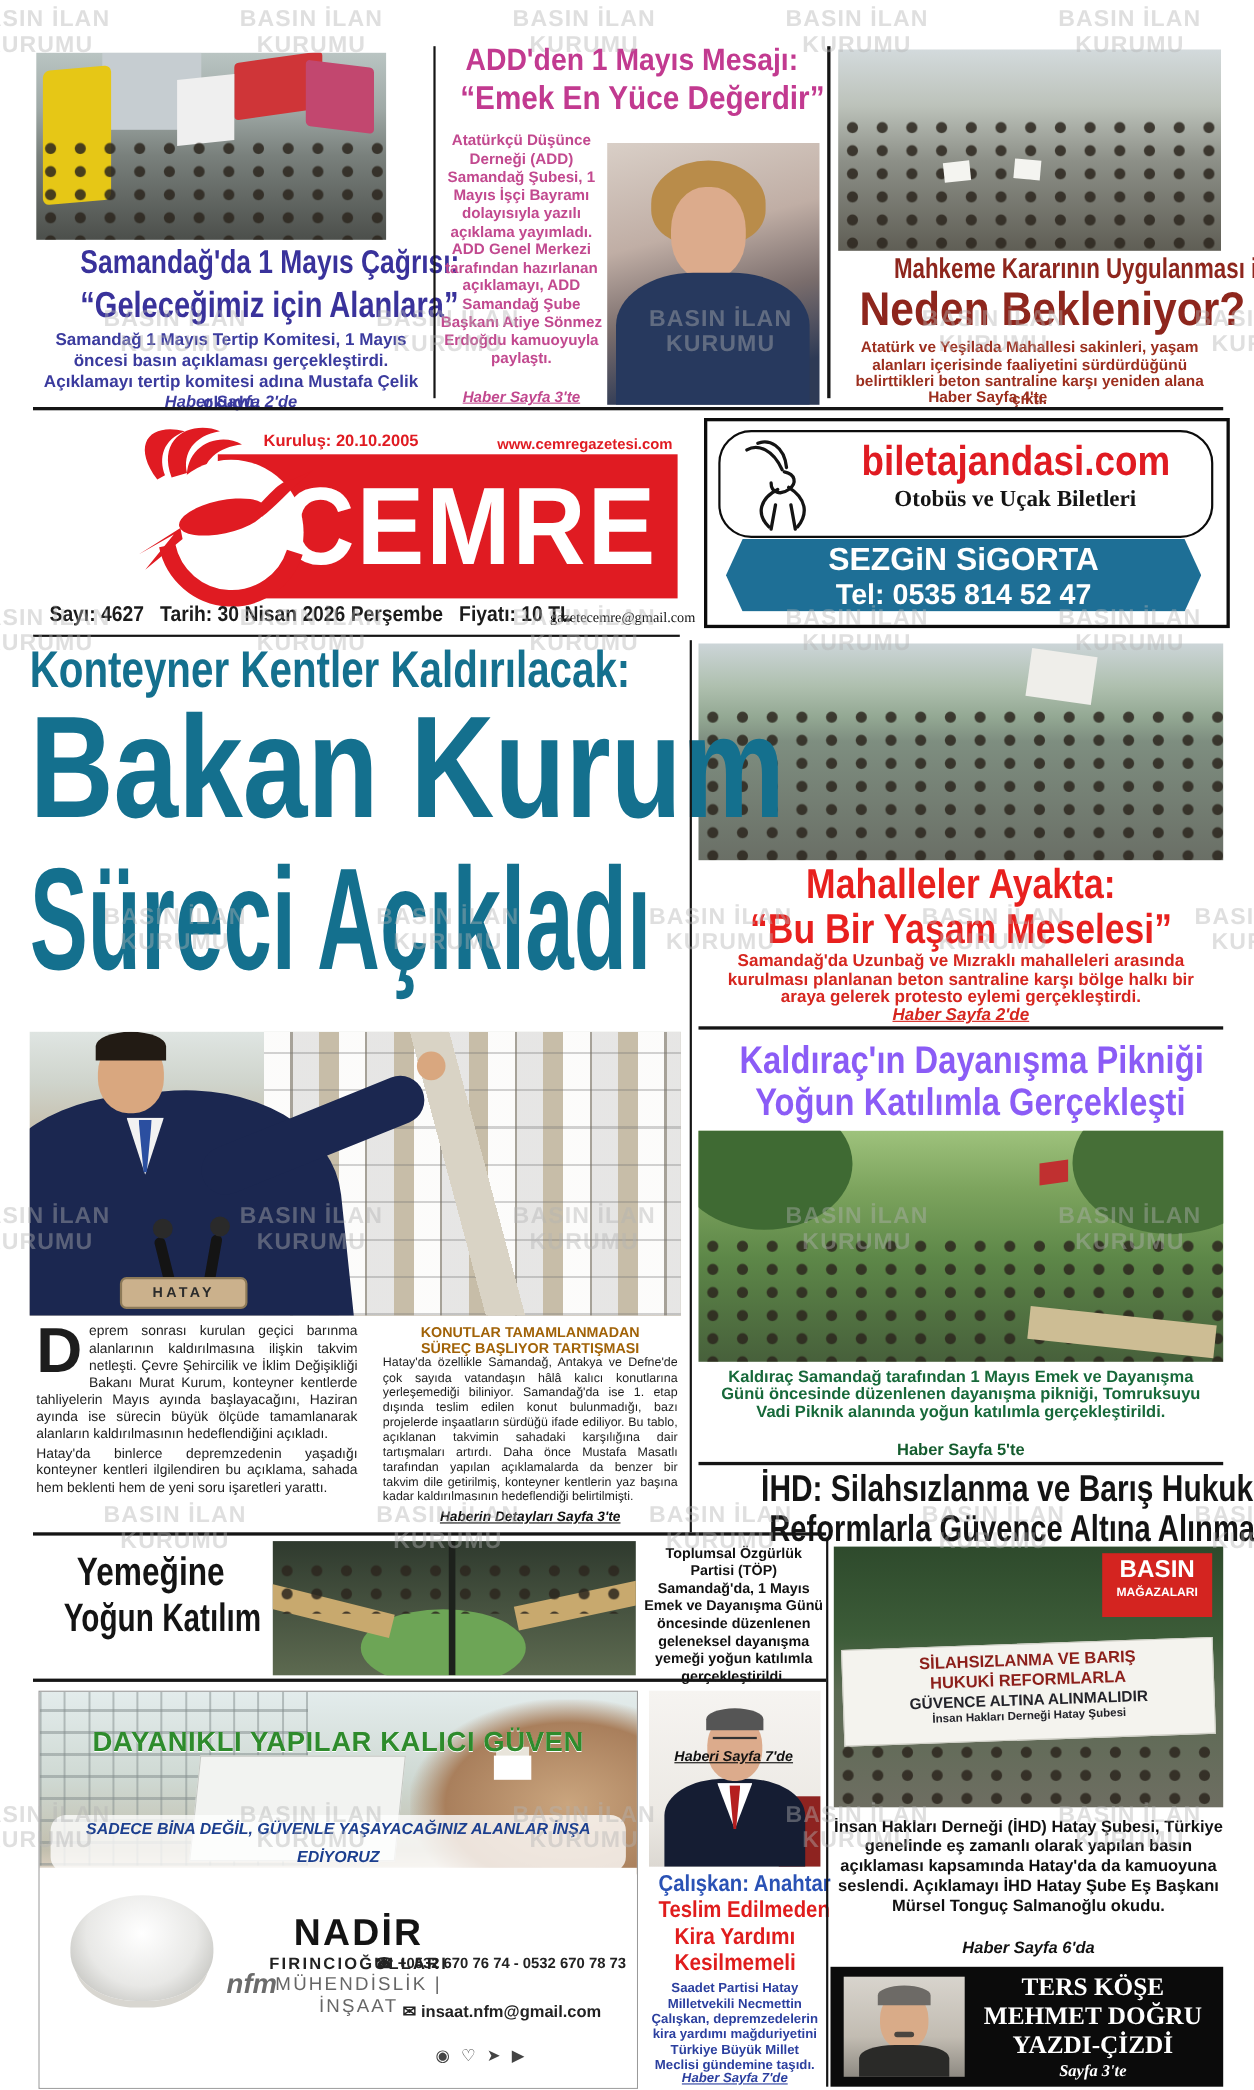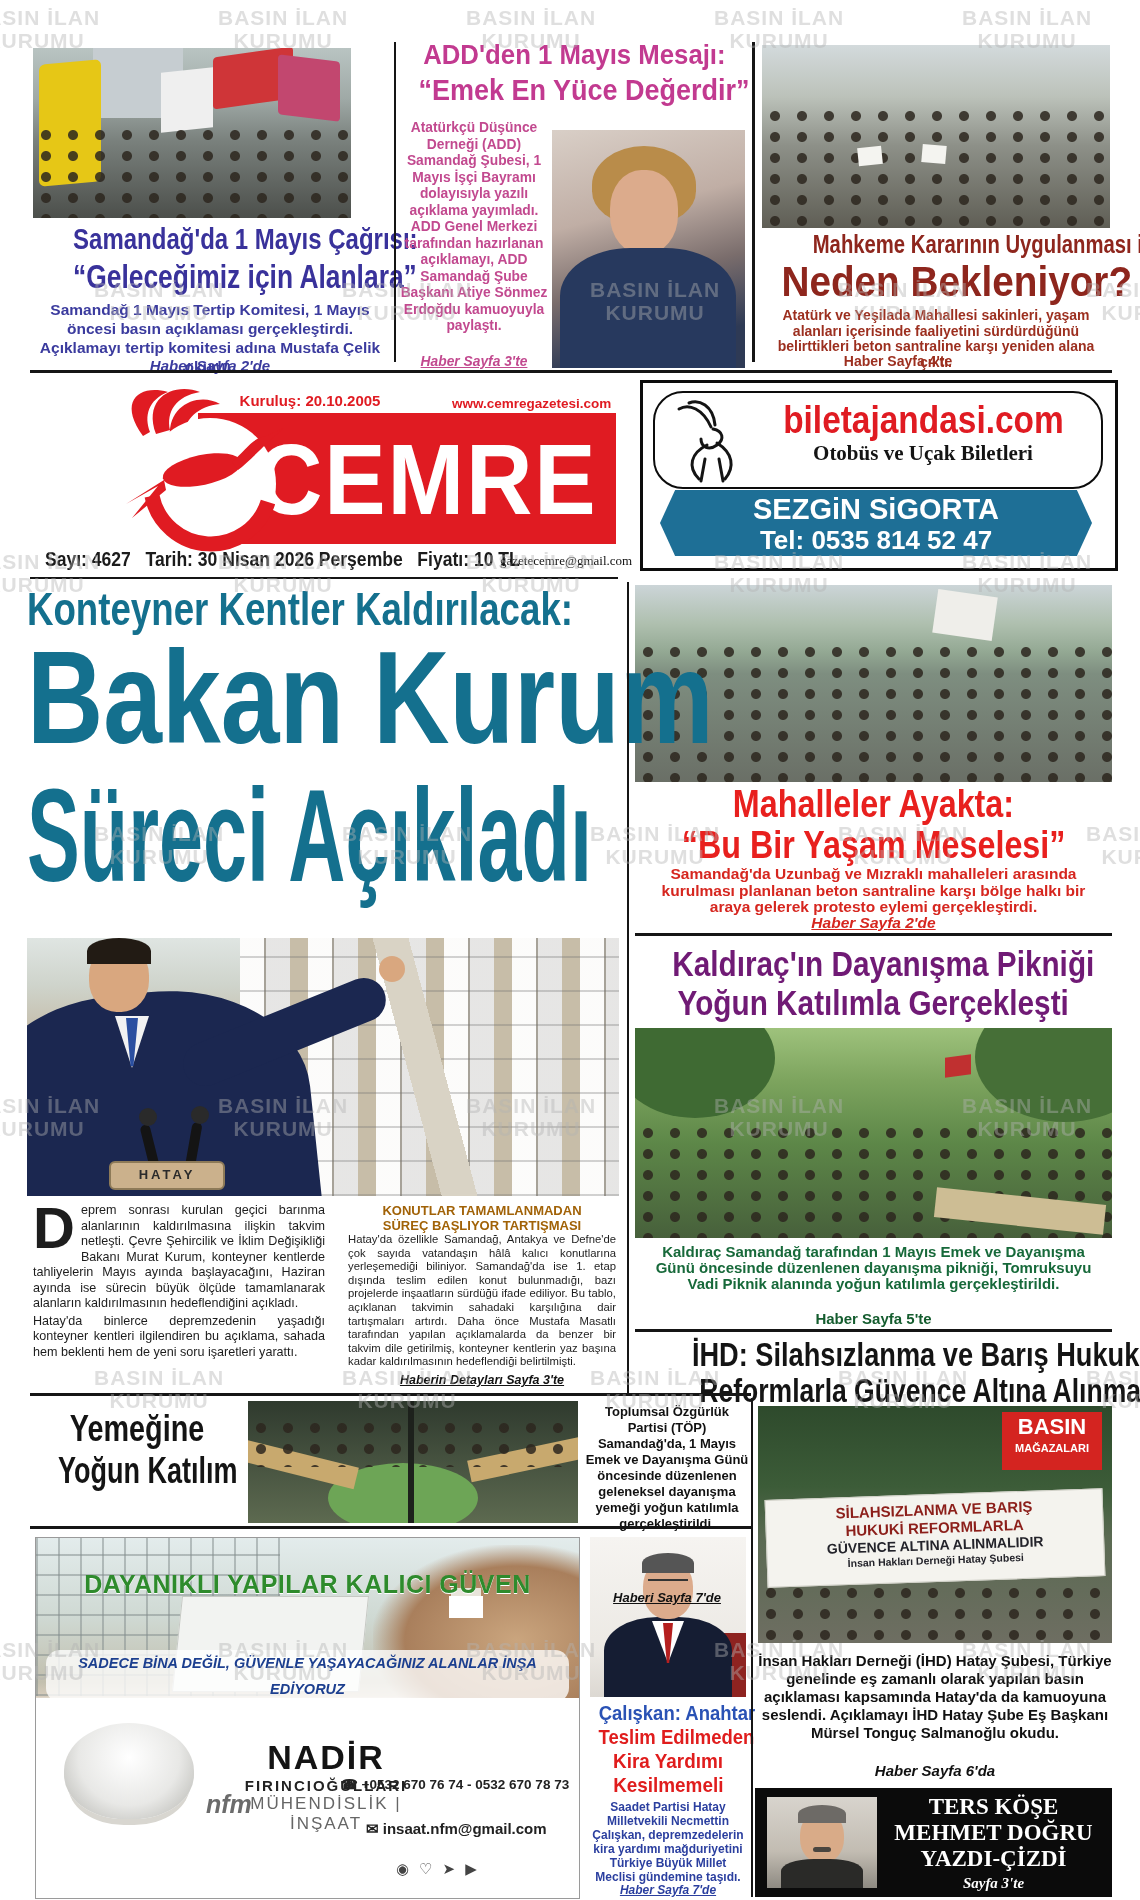--- a/index.html
+++ b/index.html
@@ -28,21 +28,21 @@
   .logo-text{position:absolute;left:256px;top:424px;color:#fff;font-weight:bold;font-size:100px;line-height:110px;letter-spacing:2px;z-index:2;}
   .teal-ribbon{position:absolute;left:660px;top:490px;width:432px;height:66px;background:#1e6f96;
       clip-path:polygon(3.5% 0,96.5% 0,100% 50%,96.5% 100%,3.5% 100%,0 50%);color:#fff;font-weight:bold;text-align:center;z-index:2;}
   
   .teal{color:#14708e;font-weight:bold;}
   .lead-body{color:#1d1d1d;font-size:12.6px;line-height:15.5px;text-align:justify;}
   .dropcap{float:left;font-size:58px;line-height:46px;font-weight:bold;margin:2px 6px 0 0;color:#1d1d1d;}
   
   .red-h{color:#e8201e;font-weight:bold;}
   .red-body{color:#d6261f;font-weight:bold;font-size:15.5px;line-height:16.5px;}
-  .green-h{color:#701a75;font-weight:bold;}
+  .green-h{color:#8b5cf6;font-weight:bold;text-align:right;}
   .green-body{color:#17693a;font-weight:bold;font-size:15px;line-height:16px;}
   .blk-h{color:#141414;font-weight:bold;}
   .ihd-body{color:#111;font-weight:bold;font-size:15px;line-height:18px;}
   .top-party-body{color:#111;font-weight:bold;font-size:13px;line-height:16px;}
   .cal-h1{color:#2a52b5;font-weight:bold;}
   .cal-h2{color:#e01d1d;font-weight:bold;}
   .cal-body{color:#2b3f9f;font-weight:bold;font-size:12px;line-height:14px;}
   .ters-box{position:absolute;left:755px;top:1788px;width:357px;height:109px;background:#0b0b0b;z-index:2;}
   .ters-text{color:#fff;font-family:"Liberation Serif",serif;font-weight:bold;text-align:center;}
 </style>

